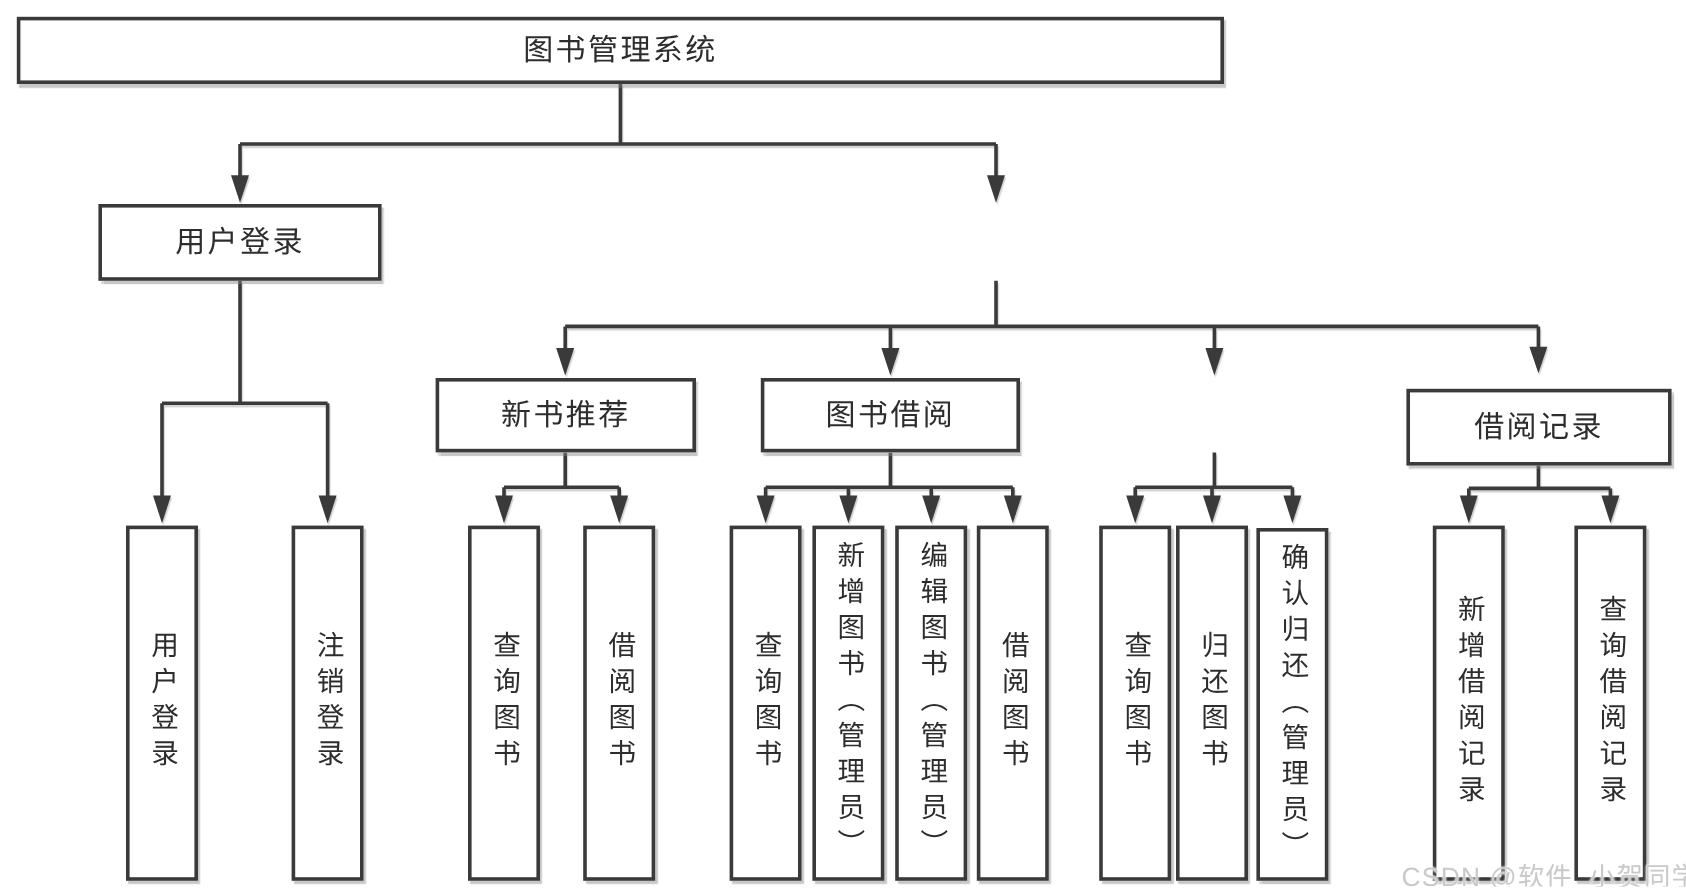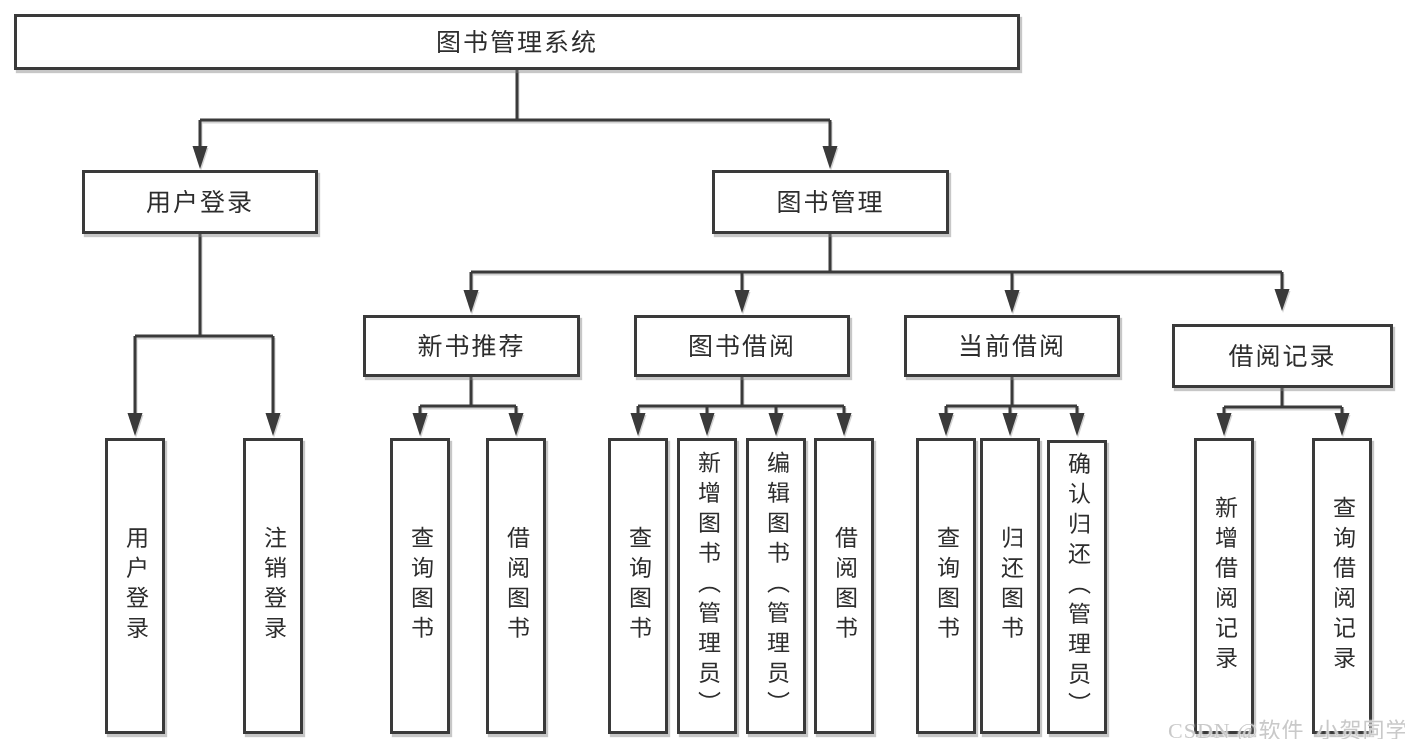--- a/index.html
+++ b/index.html
@@ -6,21 +6,21 @@
     --line:#3a3a3a;
     --text:#2d2d2d;
     --background:#ffffff;
     --watermark:#c9c9c9;
   }
   html,body{margin:0;padding:0;background:var(--background);}
   .canvas{
     position:relative;
     width:1405px;height:739px;
     background:var(--background);
-    font-family:Liberation Serif, serif;
+    font-family:Liberation Sans, sans-serif;
     overflow:hidden;
   }
   .connector{position:absolute;left:0;top:0;z-index:1;
     filter:drop-shadow(1.5px 2px 0.5px rgba(130,130,130,.35));}
   .connector .cline{stroke:var(--line);stroke-width:3;fill:none;}
   .connector .ah{fill:var(--line);stroke:none;}
   .node{
     position:absolute;z-index:2;
     box-sizing:border-box;
     background:#fff;
@@ -89,32 +89,26 @@
     <polygon class="ah" points="1342,436 1334.5,413 1349.5,413"></polygon>
   </svg>
 
   <div class="node hbox" style="left:14px;top:14px;width:1006px;height:56px">
     <span>图书管理系统</span>
   </div>
 
   <div class="node hbox" style="left:82px;top:170px;width:236px;height:64px">
     <span>用户登录</span>
   </div>
-  <div class="node hbox" style="left:712px;top:170px;width:237px;height:64px">
-    <span>图书管理</span>
-  </div>
 
   <div class="node hbox" style="left:634px;top:315px;width:216px;height:62px">
     <span>图书借阅</span>
   </div>
   <div class="node hbox" style="left:363px;top:315px;width:217px;height:62px">
     <span>新书推荐</span>
-  </div>
-  <div class="node hbox" style="left:904px;top:315px;width:216px;height:62px">
-    <span>当前借阅</span>
   </div>
   <div class="node hbox" style="left:1172px;top:324px;width:221px;height:64px">
     <span>借阅记录</span>
   </div>
 
   <div class="node vbox" style="left:105px;top:438px;width:60px;height:296px">
     <span class="vtext">用户登录</span>
   </div>
   <div class="node vbox" style="left:243px;top:438px;width:60px;height:296px">
     <span class="vtext">注销登录</span>

